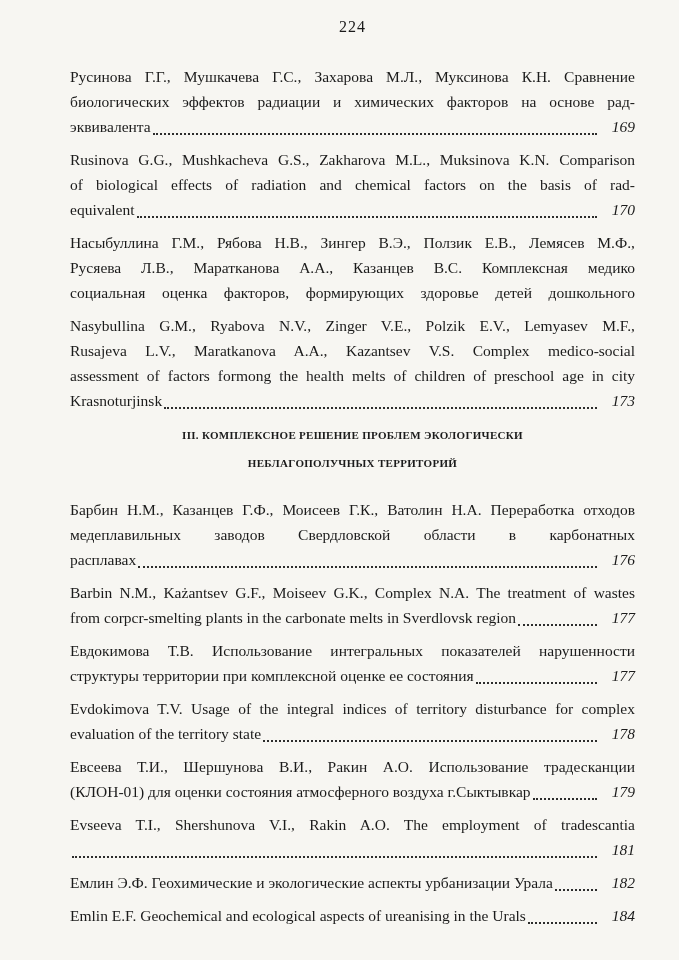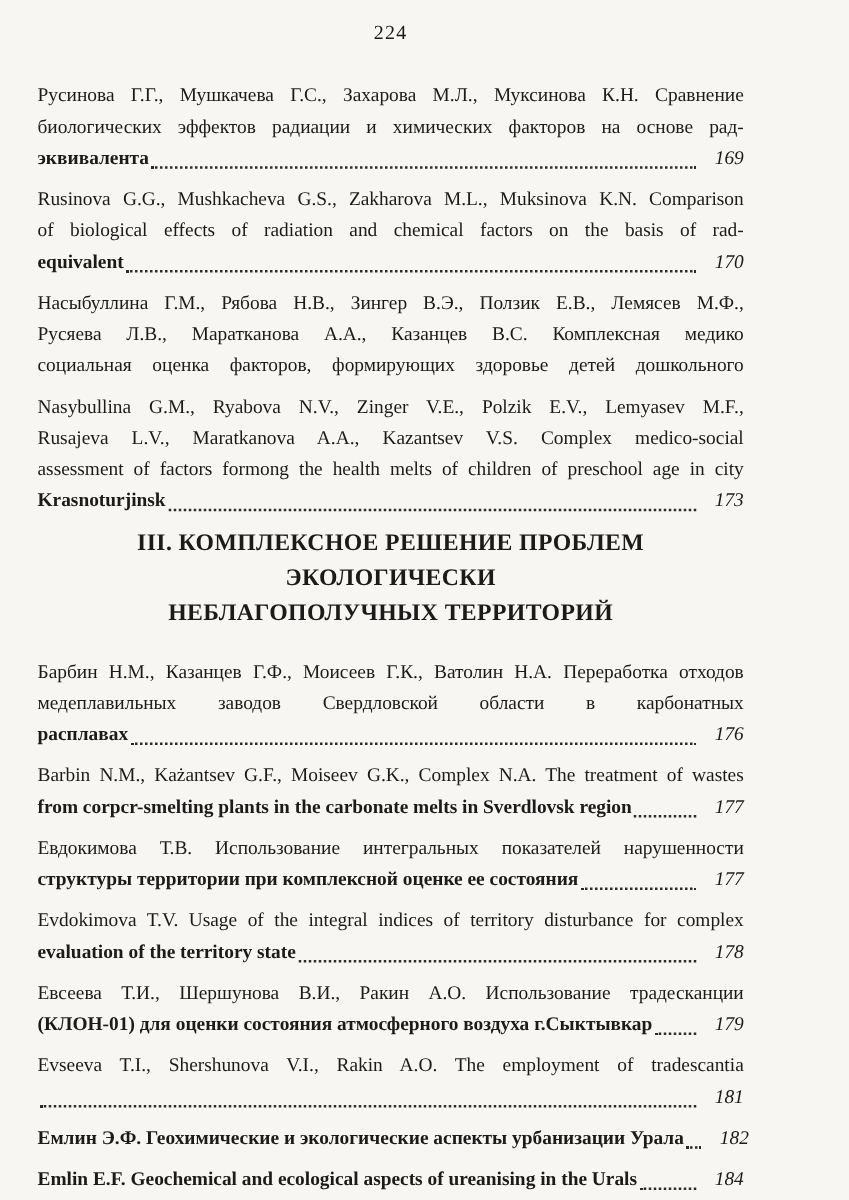--- a/index.html
+++ b/index.html
@@ -17,20 +17,21 @@
     background: var(--background);
     color: var(--text);
     font-family: "Liberation Serif", "DejaVu Serif", serif;
     font-size: 15.5px;
     line-height: 25px;
   }
   .page {
     width: 624px;
     height: 960px;
     padding: 16px 29px 0 30px;
+    margin-left: 40px;
   }
   .page-number {
     text-align: center;
     font-size: 16px;
     line-height: 22px;
     letter-spacing: 1px;
     margin-bottom: 26px;
   }
   .entry {
     margin-bottom: 8px;
@@ -41,41 +42,40 @@
     -moz-text-align-last: justify;
     white-space: nowrap;
   }
   .lastline {
     display: flex;
     align-items: baseline;
   }
   .lt {
     flex: none;
     white-space: nowrap;
-    font-weight: bold;
   }
   .leader {
     flex: 1 1 auto;
     align-self: flex-end;
     height: 0;
     min-width: 12px;
     border-bottom: 2px dotted var(--leader);
     margin: 0 0 4px 2px;
   }
   .pg {
     flex: none;
     min-width: 30px;
     margin-left: 8px;
     text-align: right;
     font-style: italic;
   }
   .section-heading {
     text-align: center;
     font-weight: bold;
-    font-size: 19px;
+    font-size: 11px;
     line-height: 28px;
     margin: 8px 0 20px 0;
     letter-spacing: 0.3px;
   }
 </style>
 </head>
 <body>
 
 <div class="page">
 

